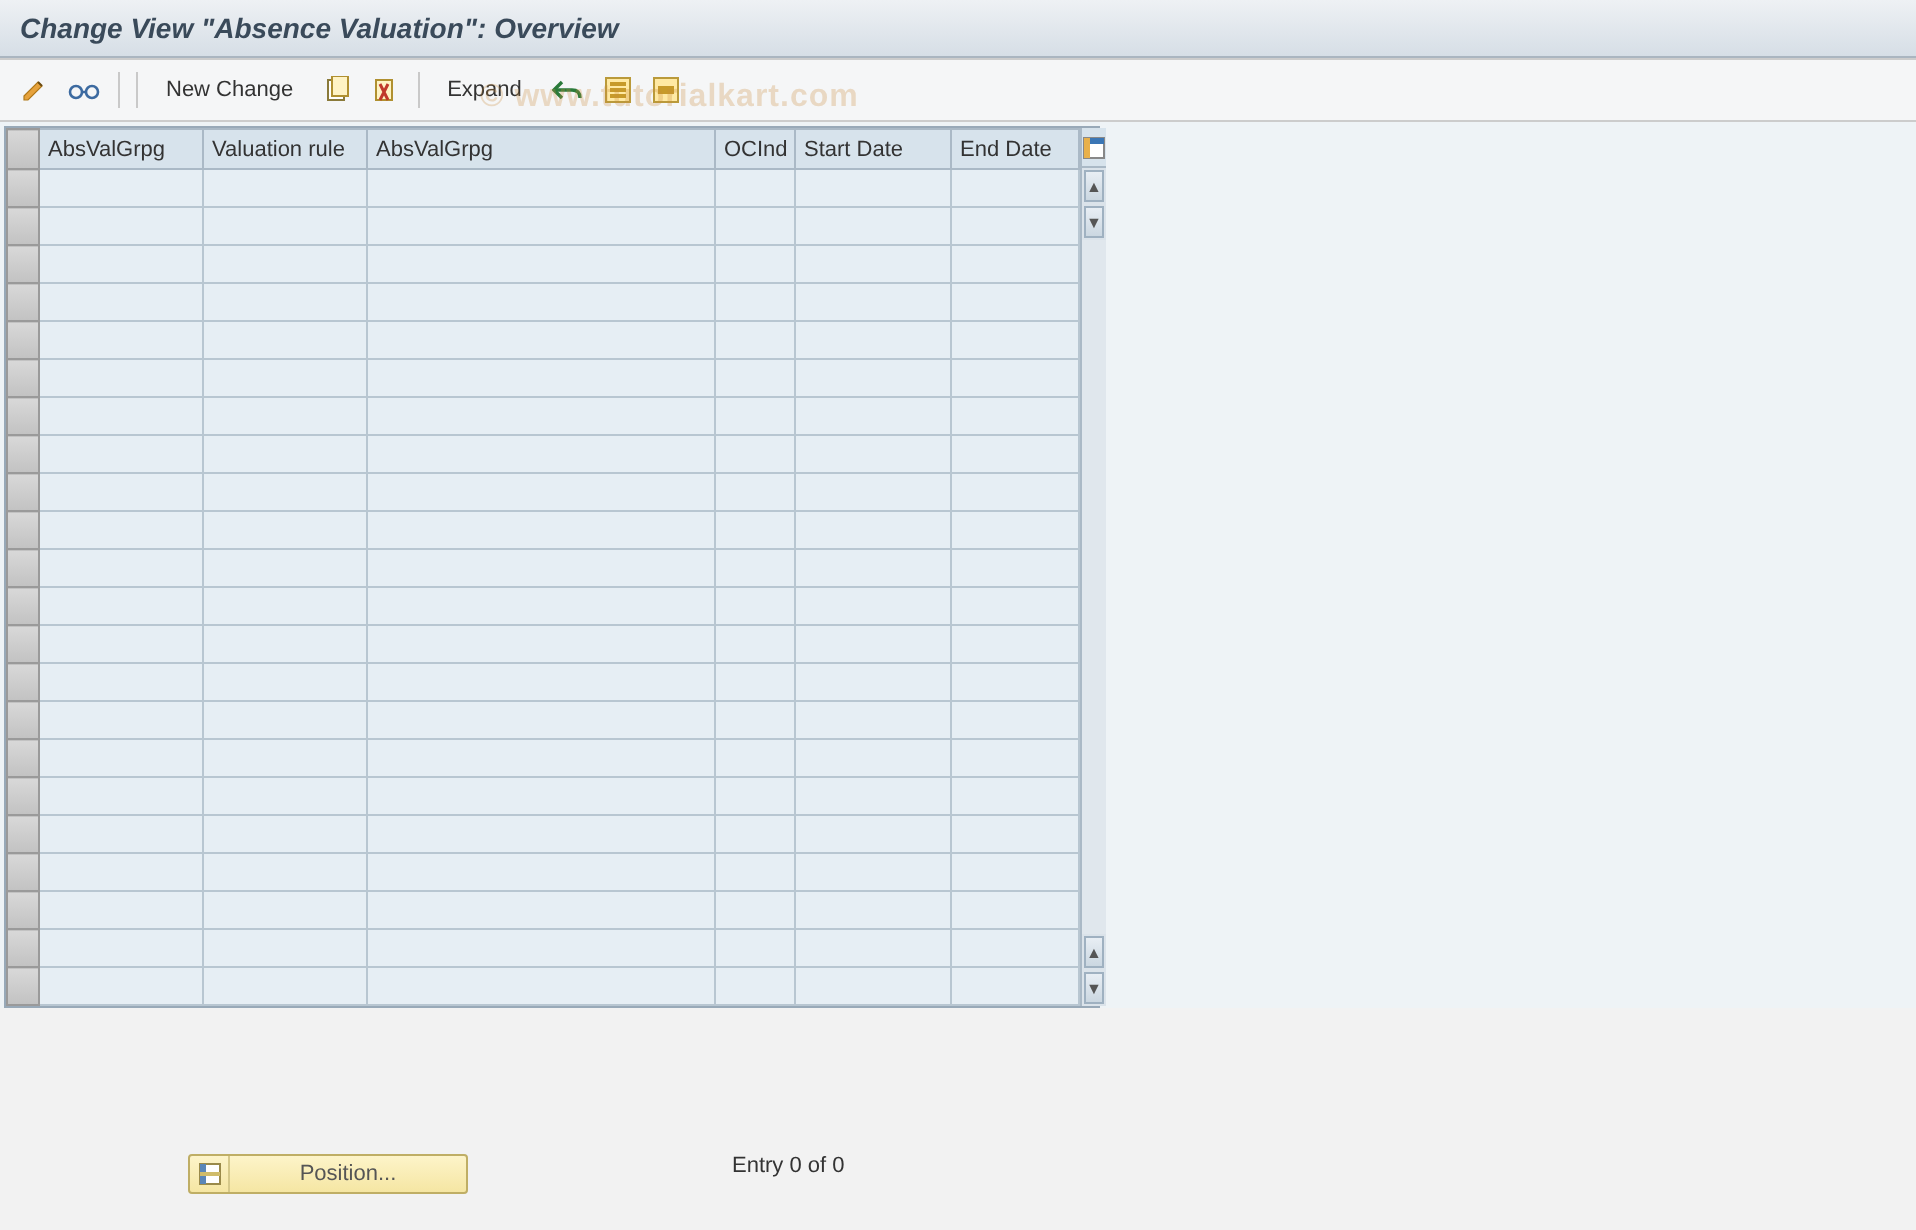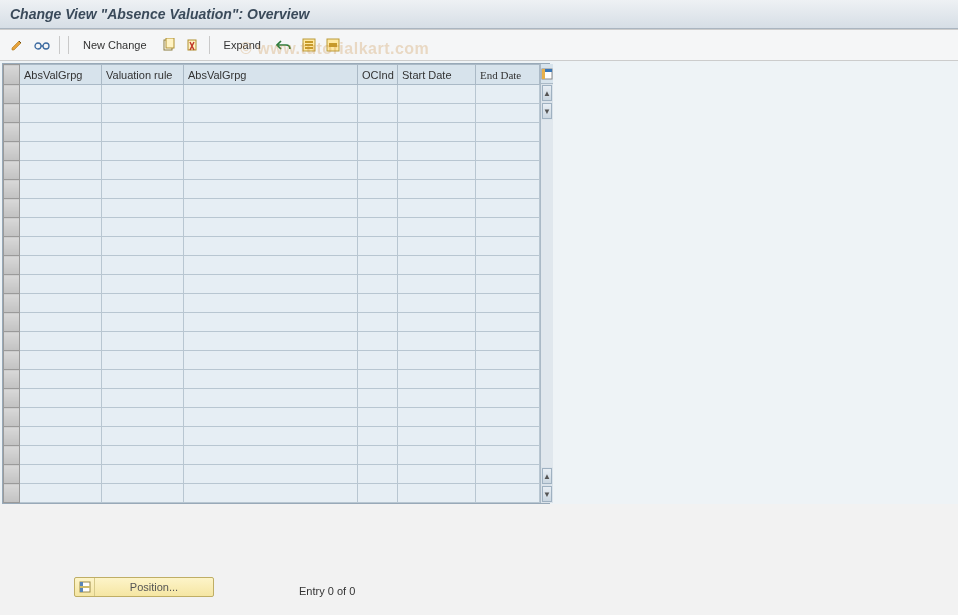--- a/index.html
+++ b/index.html
@@ -95,21 +95,21 @@
       border: 1px solid #b8c6d1;
       background: #e6eef4;
       height: 19px;
       padding: 0 4px;
     }
     .col-absval { width: 82px; }
     .col-valrule { width: 82px; }
     .col-desc { width: 174px; }
     .col-ocind { width: 40px; margin-left: 16px; }
     .col-start { width: 78px; }
-    .col-end { width: 64px; font-family: Liberation Serif, serif; }
+    .col-end { width: 64px; }
     
     .scrollbar-col {
       width: 18px;
       display: flex;
       flex-direction: column;
       background: #dbe3ea;
       border-left: 1px solid #aab9c6;
     }
     .sc-corner {
       height: 20px;
@@ -126,23 +126,23 @@
       font-size:8px; color:#555;
       cursor:pointer;
     }
     .sc-track { flex: 1; background: #e0e7ed; }
     
     .footer {
       position: absolute;
       left: 0;
       bottom: 18px;
       display: flex;
-      align-items: flex-end;
-      gap: 15px;
-      padding-left: 74px;
+      align-items: flex-start;
+      gap: 28px;
+      padding-left: 94px;
     }
     .pos-btn-wrap {
       display:flex;
       align-items:center;
       background: linear-gradient(#fdf4c9, #f5e6a3);
       border: 1px solid #bfae65;
       border-radius: 2px;
       height: 20px;
       width: 140px;
       cursor:pointer;
@@ -153,21 +153,21 @@
       border-right:1px solid #d6c98a;
       height:100%;
     }
     .pos-label {
       flex:1;
       text-align:center;
       font-size:11px;
       color:#555;
     }
     .entry-status {
-      margin-left: 70px;
+      margin-left: 104px;
       font-size:11px;
       color:#333;
     }
     .watermark {
       position:absolute;
       top: 40px;
       left: 240px;
       font-size: 16px;
       font-weight: bold;
       color: rgba(200,140,60,0.28);

